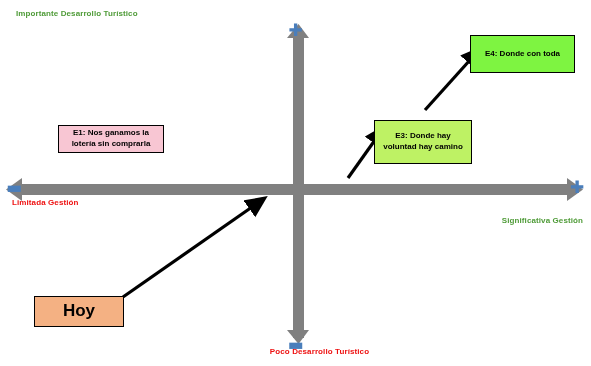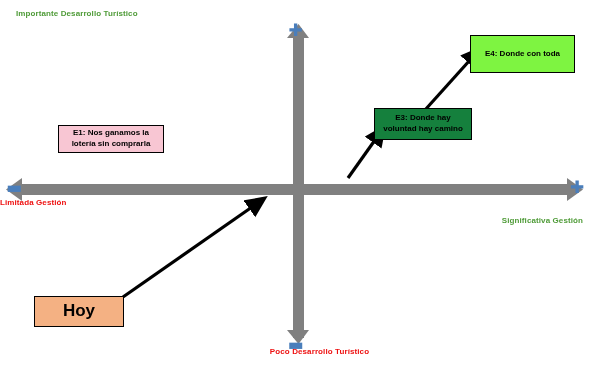--- a/index.html
+++ b/index.html
@@ -33,21 +33,21 @@
   #label-bottom {
     top: 347px;
     left: 0;
     width: 591px;
     text-align: center;
     color: #ee1111;
     margin-left: 24px;
   }
   #label-left {
     top: 198px;
-    left: 0;
+    left: 12px;
     color: #ee1111;
   }
   #label-right {
     top: 216px;
     right: 8px;
     color: #4f9b38;
   }
   
   .sign {
     position: absolute;
@@ -81,21 +81,21 @@
     justify-content: center;
     text-align: center;
     font-size: 8px;
     font-weight: bold;
     color: #000000;
     line-height: 1.32;
     padding: 1px 3px;
   }
   #node-e1 { left: 58px;  top: 125px; width: 106px; height: 28px; background: #f8c6d3; }
   #node-e2 { left: 249px; top: 176px; width: 100px; height: 32px; background: #ffff00; }
-  #node-e3 { left: 374px; top: 108px; width: 98px;  height: 32px; background: #15803d; }
+  #node-e3 { left: 374px; top: 120px; width: 98px;  height: 44px; background: #bef264; }
   #node-e4 { left: 470px; top: 35px;  width: 105px; height: 38px; background: #7ef441; }
   #node-hoy {
     left: 34px; top: 296px; width: 90px; height: 31px;
     background: #f4b183;
     font-size: 17px;
   }
 </style>
 </head>
 <body>
 

